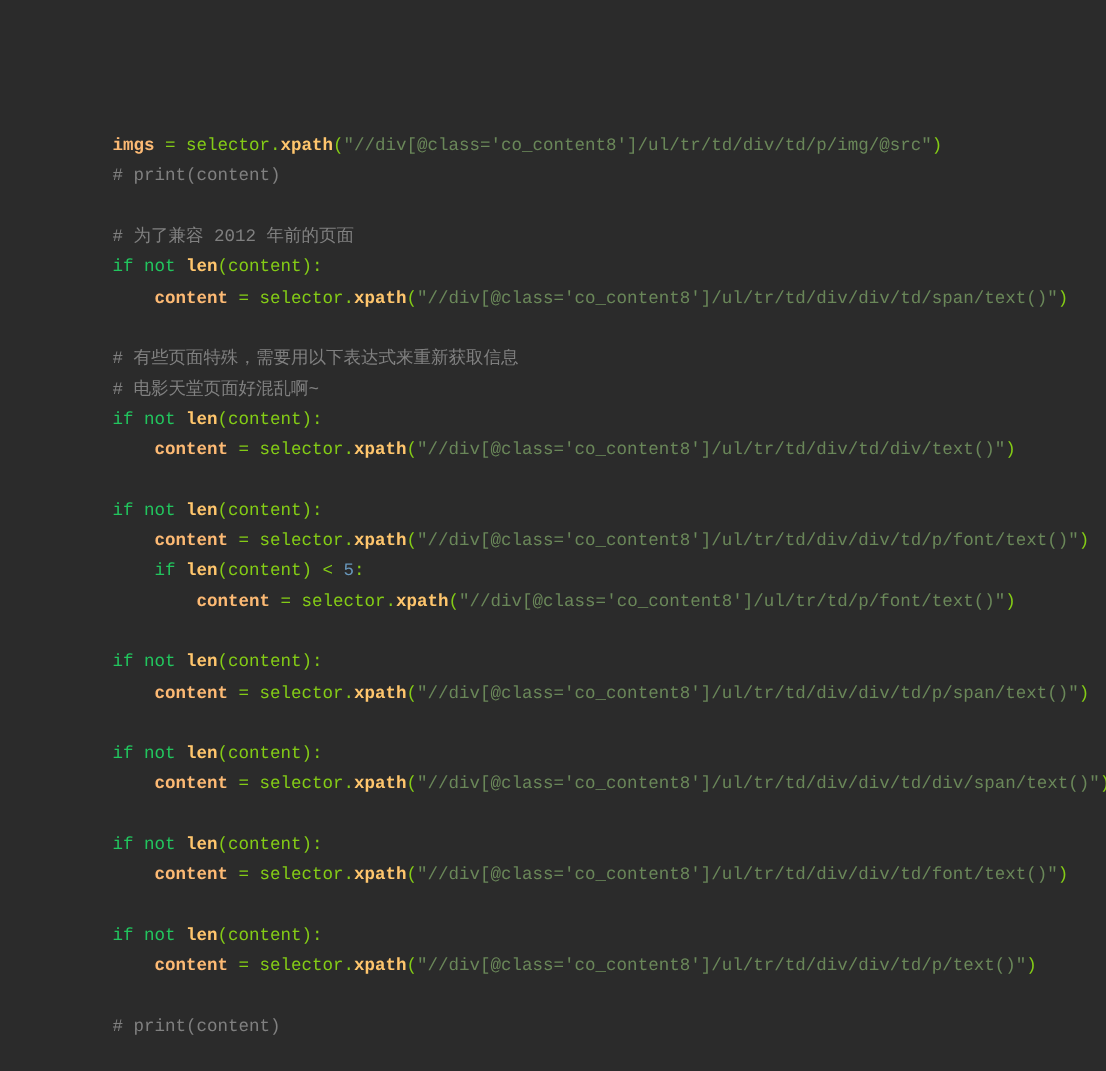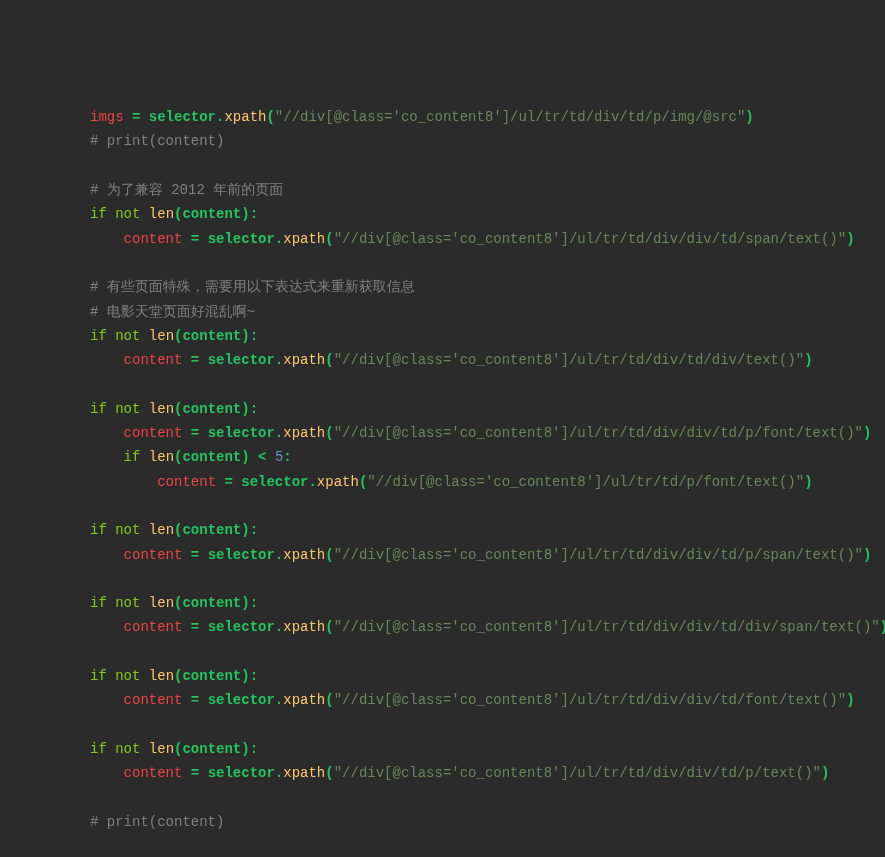--- a/index.html
+++ b/index.html
@@ -6,27 +6,27 @@
 body {
   background: #2b2b2b;
   font-family: "Consolas", "Monaco", "Courier New", monospace;
   font-size: 14px;
   line-height: 24.3px;
   color: #d4d4d4;
   padding: 8px 0 8px 90px;
   width: 885px;
   white-space: pre;
 }
-.kw { color: #84cc16; }
-.fn { color: #ffc66d; }
+.kw { color: #22c55e; }
+.fn { color: #ffc66d; font-weight: bold; }
 .str { color: #6a8759; }
 .cmt { color: #808080; text-align: center; }
 .num { color: #6897bb; }
-.id { color: #ef4444; }
-.op { color: #22c55e; font-weight: bold; }
+.id { color: #fdba74; font-weight: bold; }
+.op { color: #84cc16; }
 .line { display: block; }
 </style>
 </head>
 <body>
 
 
 
 <div id="code"><span class="line"><span class="id">imgs</span><span class="op"> = selector.</span><span class="fn">xpath</span><span class="op">(</span><span class="str">"//div[@class='co_content8']/ul/tr/td/div/td/p/img/@src"</span><span class="op">)</span></span><span class="line"><span class="cmt"># print(content)</span></span><span class="line">&nbsp;</span><span class="line"><span class="cmt"># 为了兼容 2012 年前的页面</span></span><span class="line"><span class="kw">if</span><span class="op"> </span><span class="kw">not</span><span class="op"> </span><span class="fn">len</span><span class="op">(content):</span></span><span class="line">    <span class="id">content</span><span class="op"> = selector.</span><span class="fn">xpath</span><span class="op">(</span><span class="str">"//div[@class='co_content8']/ul/tr/td/div/div/td/span/text()"</span><span class="op">)</span></span><span class="line">&nbsp;</span><span class="line"><span class="cmt"># 有些页面特殊，需要用以下表达式来重新获取信息</span></span><span class="line"><span class="cmt"># 电影天堂页面好混乱啊~</span></span><span class="line"><span class="kw">if</span><span class="op"> </span><span class="kw">not</span><span class="op"> </span><span class="fn">len</span><span class="op">(content):</span></span><span class="line">    <span class="id">content</span><span class="op"> = selector.</span><span class="fn">xpath</span><span class="op">(</span><span class="str">"//div[@class='co_content8']/ul/tr/td/div/td/div/text()"</span><span class="op">)</span></span><span class="line">&nbsp;</span><span class="line"><span class="kw">if</span><span class="op"> </span><span class="kw">not</span><span class="op"> </span><span class="fn">len</span><span class="op">(content):</span></span><span class="line">    <span class="id">content</span><span class="op"> = selector.</span><span class="fn">xpath</span><span class="op">(</span><span class="str">"//div[@class='co_content8']/ul/tr/td/div/div/td/p/font/text()"</span><span class="op">)</span></span><span class="line">    <span class="kw">if</span><span class="op"> </span><span class="fn">len</span><span class="op">(content) &lt; </span><span class="num">5</span><span class="op">:</span></span><span class="line">        <span class="id">content</span><span class="op"> = selector.</span><span class="fn">xpath</span><span class="op">(</span><span class="str">"//div[@class='co_content8']/ul/tr/td/p/font/text()"</span><span class="op">)</span></span><span class="line">&nbsp;</span><span class="line"><span class="kw">if</span><span class="op"> </span><span class="kw">not</span><span class="op"> </span><span class="fn">len</span><span class="op">(content):</span></span><span class="line">    <span class="id">content</span><span class="op"> = selector.</span><span class="fn">xpath</span><span class="op">(</span><span class="str">"//div[@class='co_content8']/ul/tr/td/div/div/td/p/span/text()"</span><span class="op">)</span></span><span class="line">&nbsp;</span><span class="line"><span class="kw">if</span><span class="op"> </span><span class="kw">not</span><span class="op"> </span><span class="fn">len</span><span class="op">(content):</span></span><span class="line">    <span class="id">content</span><span class="op"> = selector.</span><span class="fn">xpath</span><span class="op">(</span><span class="str">"//div[@class='co_content8']/ul/tr/td/div/div/td/div/span/text()"</span><span class="op">)</span></span><span class="line">&nbsp;</span><span class="line"><span class="kw">if</span><span class="op"> </span><span class="kw">not</span><span class="op"> </span><span class="fn">len</span><span class="op">(content):</span></span><span class="line">    <span class="id">content</span><span class="op"> = selector.</span><span class="fn">xpath</span><span class="op">(</span><span class="str">"//div[@class='co_content8']/ul/tr/td/div/div/td/font/text()"</span><span class="op">)</span></span><span class="line">&nbsp;</span><span class="line"><span class="kw">if</span><span class="op"> </span><span class="kw">not</span><span class="op"> </span><span class="fn">len</span><span class="op">(content):</span></span><span class="line">    <span class="id">content</span><span class="op"> = selector.</span><span class="fn">xpath</span><span class="op">(</span><span class="str">"//div[@class='co_content8']/ul/tr/td/div/div/td/p/text()"</span><span class="op">)</span></span><span class="line">&nbsp;</span><span class="line"><span class="cmt"># print(content)</span></span><span class="line">&nbsp;</span></div>
 
 

